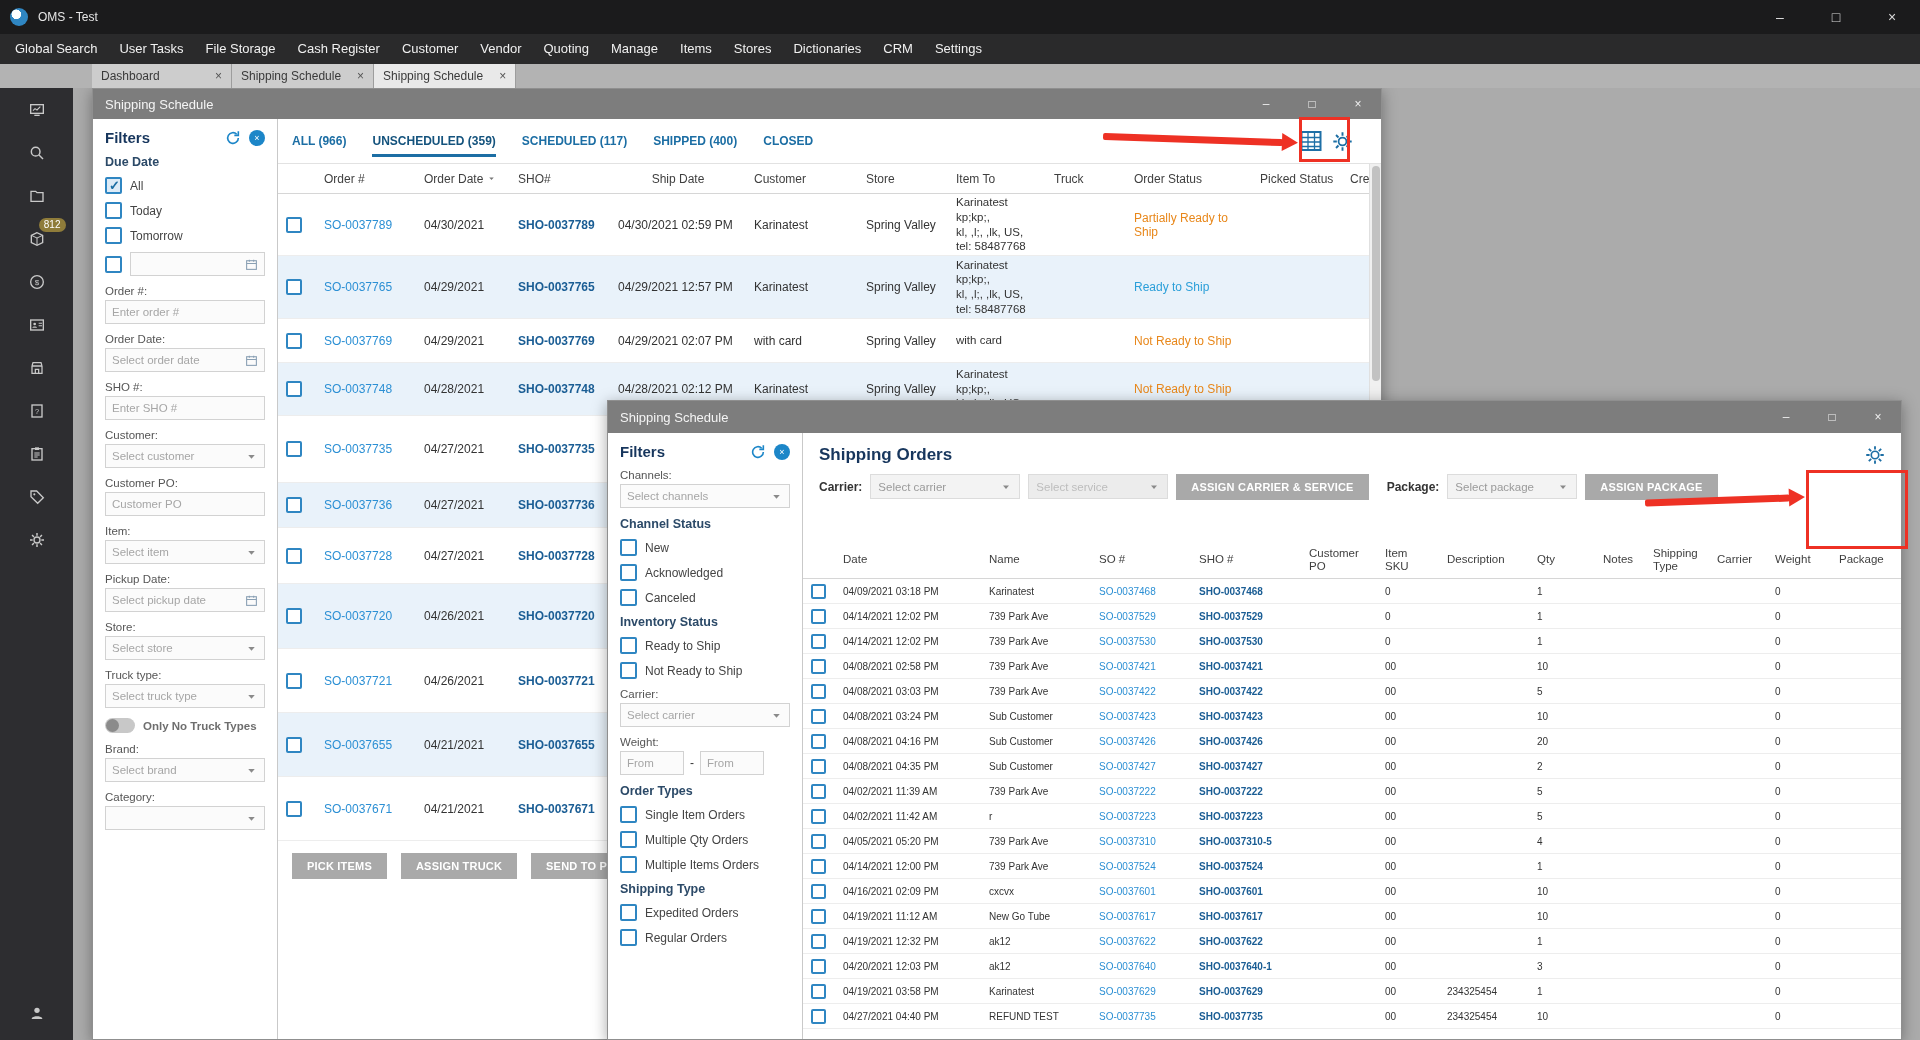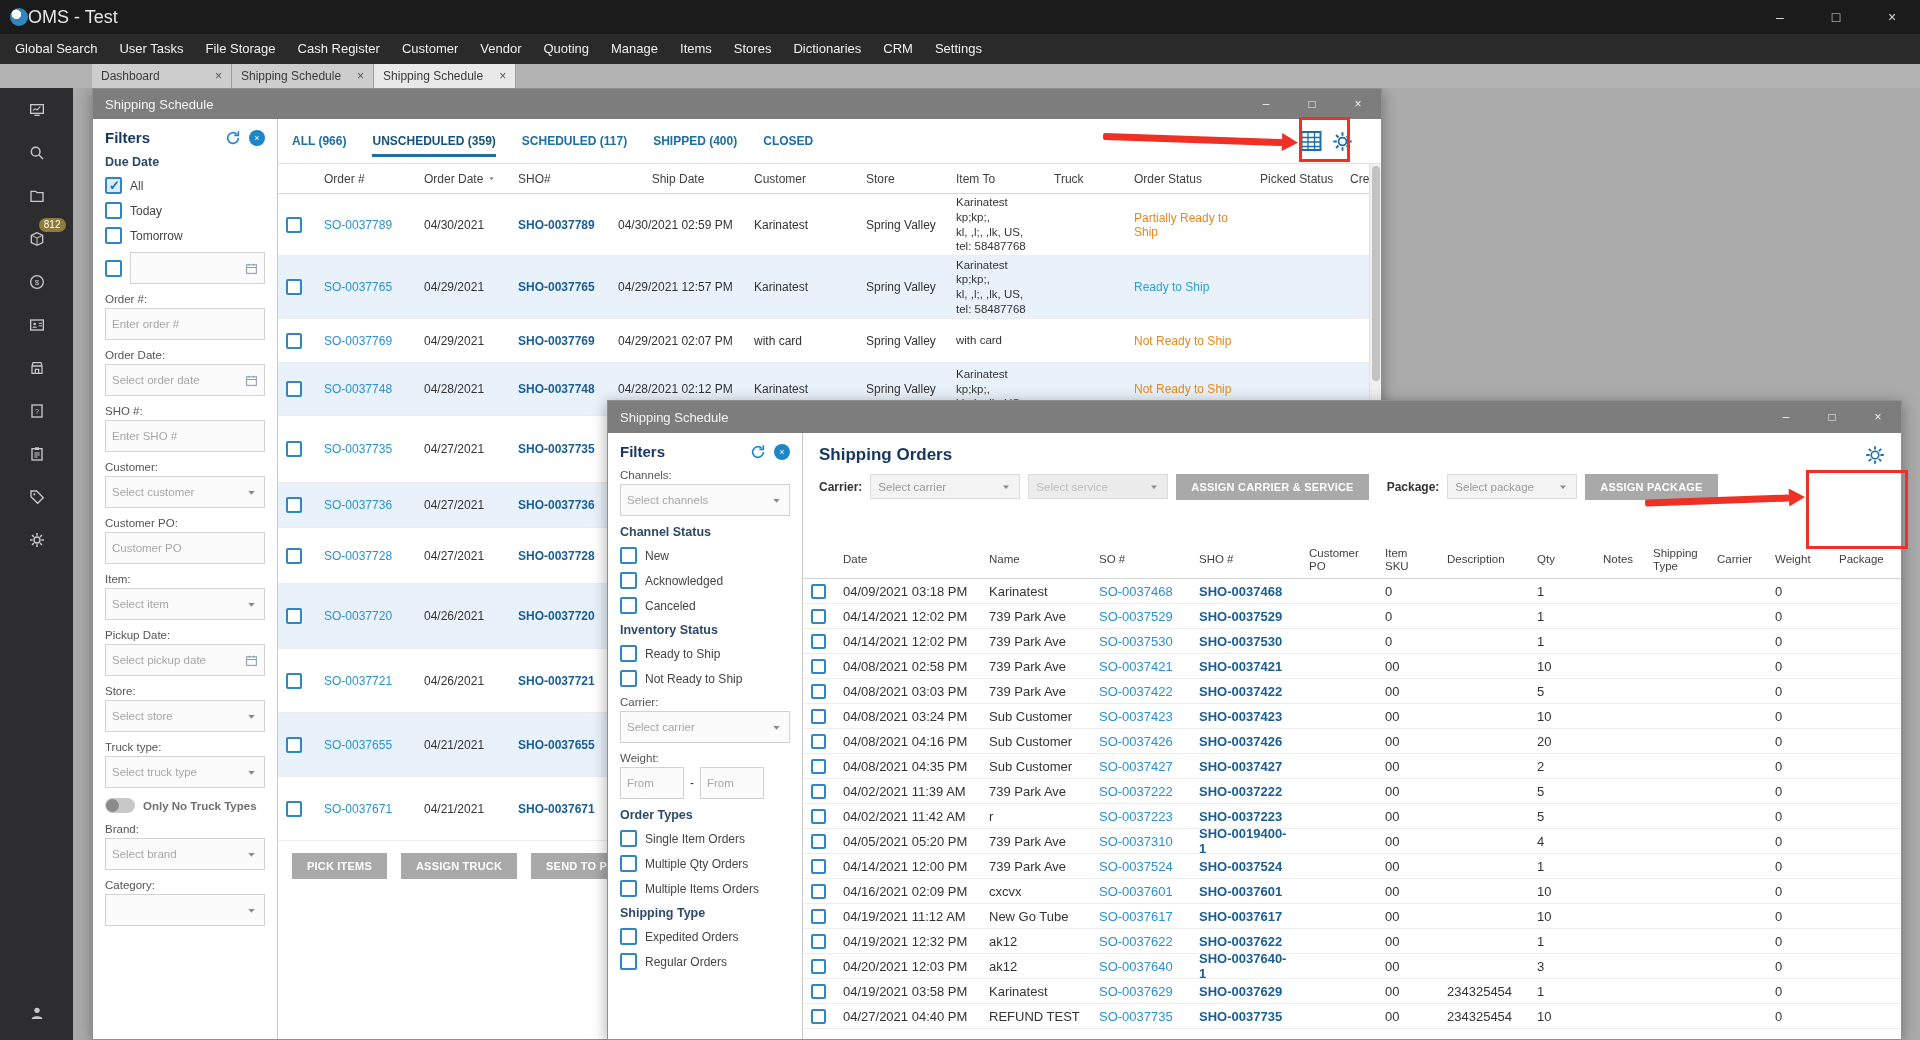--- a/index.html
+++ b/index.html
@@ -2,21 +2,21 @@
 <html style="--anno: #ee3124;"><head>
 <meta charset="utf-8">
 <style>
   * { margin:0; padding:0; box-sizing:border-box; }
   html,body { width:1920px; height:1040px; overflow:hidden; }
   body { position:relative; background:#ababab; font-family:"Liberation Sans", sans-serif; font-size:12px; color:#333; }
 
   
   .titlebar { position:absolute; left:0; top:0; width:1920px; height:34px; background:#1b1b1c; display:flex; align-items:center; color:#e6e6e6; z-index:50; }
   .app-logo { width:18px; height:18px; border-radius:50%; margin-left:10px; background:radial-gradient(circle at 35% 35%, #ffffff 0 28%, #2f86c2 30% 100%); }
-  .titlebar .title { font-size:18px; }
+  .titlebar .title { font-size:12px; margin-left:10px; }
   .titlebar .controls { margin-left:auto; display:flex; height:100%; }
   .tb-btn { width:56px; height:100%; display:flex; align-items:center; justify-content:center; color:#d9d9d9; font-size:14px; cursor:default; }
 
   .menubar { position:absolute; left:0; top:34px; width:1920px; height:30px; background:#2a2a2b; display:flex; align-items:center; padding-left:4px; z-index:50; }
   .menu-item { color:#f0f0f0; font-size:13px; padding:8px 11px; line-height:30px; white-space:nowrap; }
 
   .tabstrip { position:absolute; left:0; top:64px; width:1920px; height:24px; background:#b3b3b3; display:flex; align-items:stretch; padding-left:92px; z-index:50; }
   .doc-tab { min-width:140px; background:#cdcdcd; border-right:1px solid #9d9d9d; display:flex; align-items:center; justify-content:space-between; padding:0 9px; font-size:12px; color:#3a3a3a; }
   .doc-tab.active { background:#e9e9e9; }
   .doc-tab .x { font-size:12px; color:#555; margin-left:16px; }
@@ -48,21 +48,21 @@
   .filters-title { font-size:15px; font-weight:bold; color:#17365d; flex:1; }
   .icon-btn { display:inline-flex; align-items:center; justify-content:center; }
   .icon-btn svg { width:16px; height:16px; }
   .clear-circle { width:16px; height:16px; border-radius:50%; background:#1c86c8; color:#fff; font-size:9px; display:flex; align-items:center; justify-content:center; margin-left:8px; }
   .f-heading { font-size:12.5px; font-weight:bold; color:#2c4a68; margin:9px 0 5px; }
   .f-check { display:flex; align-items:center; gap:8px; margin:8px 0; font-size:12px; color:#444; }
   .cb { width:17px; height:17px; border:2px solid #2f86c2; border-radius:2px; background:#fff; flex:none; position:relative; }
   .cb.checked { background:#ddebf7; }
   .cb.checked::after { content:"✓"; position:absolute; left:2px; top:-1px; color:#1c6ea4; font-weight:bold; font-size:13px; }
   .f-label { font-size:11.5px; color:#555; margin:9px 0 3px; }
-  .f-input { height:32px; border:1px solid #d2d2d2; background:#fbfbfb; display:flex; align-items:center; padding:0 6px; font-size:11.5px; color:#a6a6a6; }
+  .f-input { height:24px; border:1px solid #d2d2d2; background:#fbfbfb; display:flex; align-items:center; padding:0 6px; font-size:11.5px; color:#a6a6a6; }
   .f-input .ph { flex:1; overflow:hidden; white-space:nowrap; }
   .f-input svg { width:13px; height:13px; flex:none; }
   .f-range { display:flex; align-items:center; gap:6px; }
   .f-range .f-input { width:64px; }
   .f-toggle { display:flex; align-items:center; gap:8px; margin:10px 0; }
   .tg { width:30px; height:15px; border-radius:8px; background:#c8c8c8; position:relative; flex:none; }
   .tg::after { content:""; position:absolute; left:1px; top:1px; width:13px; height:13px; border-radius:50%; background:#8b8b8b; }
   .tg-label { font-size:11.5px; font-weight:bold; color:#6e6e6e; }
 
   
@@ -101,21 +101,21 @@
   .sel .ph { flex:1; overflow:hidden; white-space:nowrap; }
   .sel svg { width:12px; height:12px; flex:none; }
   .sel.disabled { background:#ececec; color:#bdbdbd; }
   .tabs-row { display:flex; align-items:center; padding:0 16px; height:30px; margin-top:4px; }
   .tabs-row .otab { height:30px; line-height:30px; margin-right:22px; }
   .tabs-row .otab.active::after { bottom:1px; }
   .tabs-row .right { margin-left:auto; display:flex; align-items:center; gap:10px; }
   .export-btn { background:#1779ad; color:#fff; font-size:11px; font-weight:bold; height:26px; padding:0 18px; display:inline-flex; align-items:center; border:none; }
   #window2 .thead { height:38px; margin-top:6px; font-size:11.5px; }
   #window2 .th { white-space:normal; line-height:1.1; }
-  #window2 .trow { height:25px; font-size:13px; }
+  #window2 .trow { height:25px; font-size:10px; }
   #window2 .rowcb { width:15px; height:15px; }
 
   
   .anno-box { position:absolute; border:3px solid var(--anno,#ee3124); z-index:30; }
   #anno-box1 { left:1299px; top:117px; width:51px; height:45px; }
   #anno-box2 { left:1806px; top:470px; width:102px; height:79px; }
   .anno-arrow { position:absolute; height:7px; background:var(--anno,#ee3124); z-index:31; border-radius:2px; }
   .anno-arrow::after { content:""; position:absolute; right:-15px; top:-6px; border-left:16px solid var(--anno,#ee3124); border-top:9.5px solid transparent; border-bottom:9.5px solid transparent; }
   #anno-arrow1 { left:1103px; top:136px; width:180px; transform:rotate(2deg); }
   #anno-arrow2 { left:1645px; top:497px; width:145px; transform:rotate(-2deg); }
@@ -994,21 +994,21 @@
             <div class="td" style="width: 64px;">0</div>
             <div class="td" style="width: 56px;"></div>
           </div>
           <div class="trow">
             <div class="td" style="width: 32px;">
               <span class="rowcb" style="display: block;"></span>
             </div>
             <div class="td" style="width: 146px;">04/05/2021 05:20 PM</div>
             <div class="td" style="width: 110px;">739 Park Ave</div>
             <div class="td so-link" style="width: 100px;">SO-0037310</div>
-            <div class="td sho-link" style="width: 110px;">SHO-0019400-1</div>
+            <div class="td sho-link" style="width: 110px;">SHO-0037310-5</div>
             <div class="td" style="width: 76px;"></div>
             <div class="td" style="width: 62px;">00</div>
             <div class="td" style="width: 90px;"></div>
             <div class="td" style="width: 66px;">4</div>
             <div class="td" style="width: 50px;"></div>
             <div class="td" style="width: 64px;"></div>
             <div class="td" style="width: 58px;"></div>
             <div class="td" style="width: 64px;">0</div>
             <div class="td" style="width: 56px;"></div>
           </div>

